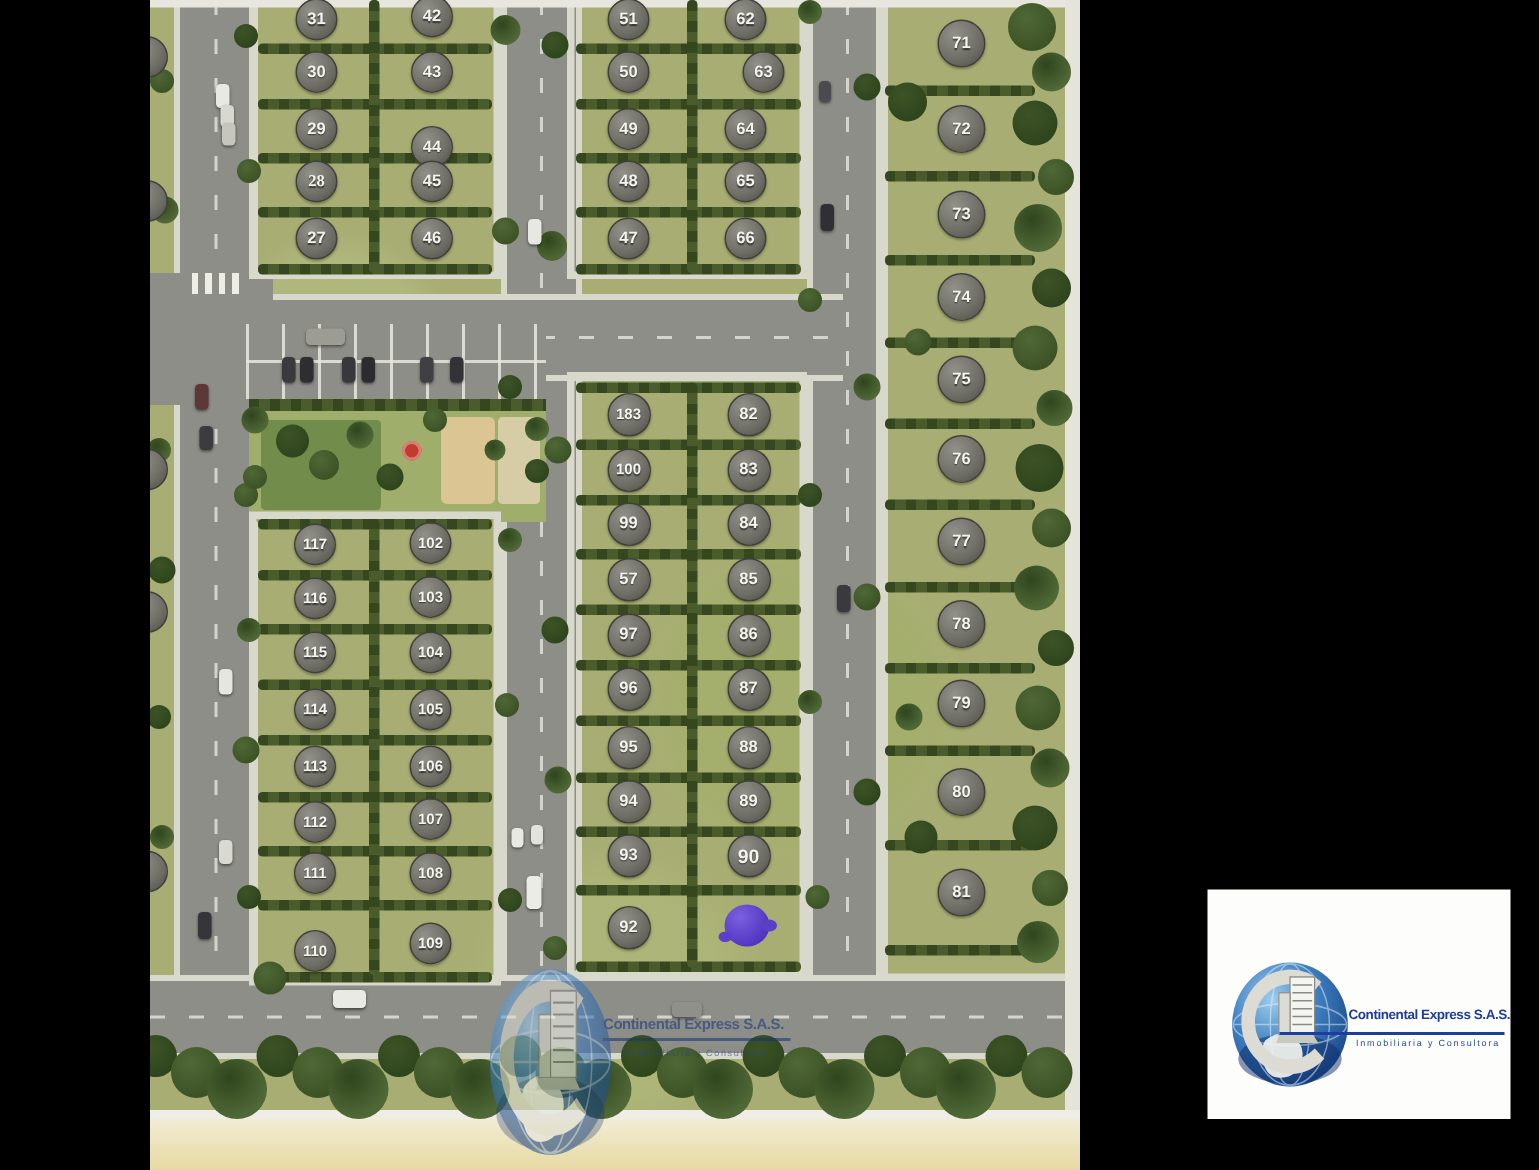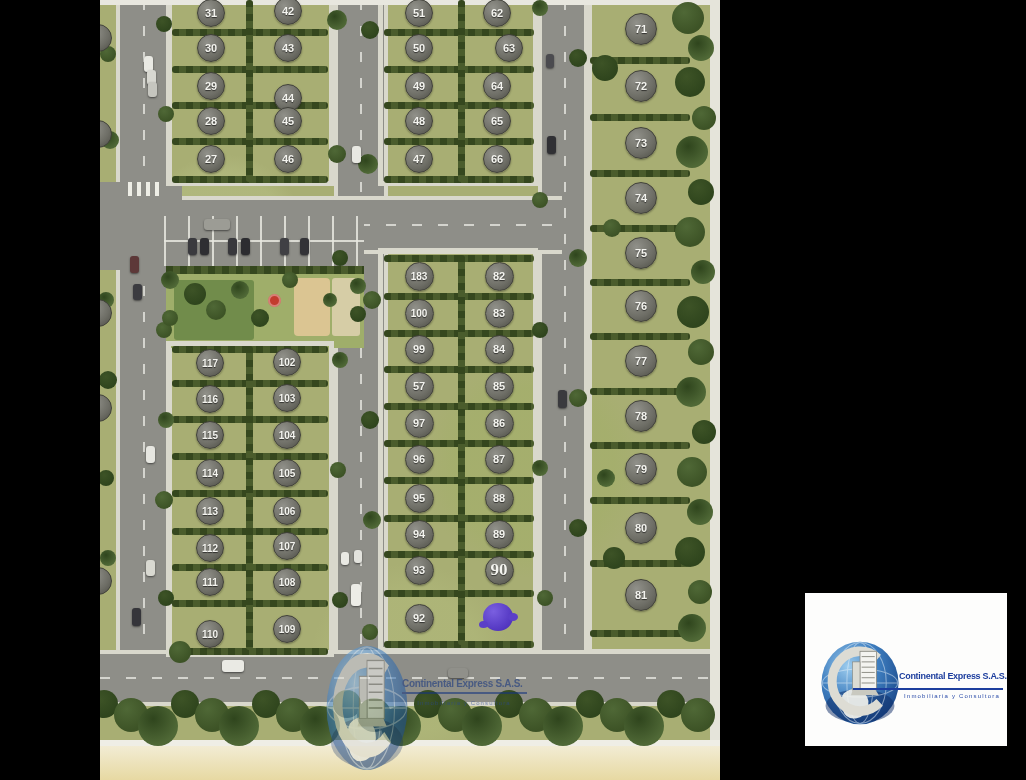--- a/index.html
+++ b/index.html
@@ -279,21 +279,21 @@
       <div class="tree" style="left: 419px; top: 698px; width: 34px; height: 34px; background: radial-gradient(circle at 38% 32%, rgb(79, 104, 54), rgb(61, 83, 38) 70%);"></div>
       <div class="tree" style="left: 443px; top: 706px; width: 40px; height: 40px; background: radial-gradient(circle at 38% 32%, rgb(47, 69, 29), rgb(79, 104, 54) 70%);"></div>
       <div class="tree" style="left: 476px; top: 690px; width: 28px; height: 28px; background: radial-gradient(circle at 38% 32%, rgb(61, 83, 38), rgb(47, 69, 29) 70%);"></div>
       <div class="tree" style="left: 500px; top: 698px; width: 34px; height: 34px; background: radial-gradient(circle at 38% 32%, rgb(79, 104, 54), rgb(61, 83, 38) 70%);"></div>
       <div class="tree" style="left: 524px; top: 706px; width: 40px; height: 40px; background: radial-gradient(circle at 38% 32%, rgb(47, 69, 29), rgb(79, 104, 54) 70%);"></div>
       <div class="tree" style="left: 557px; top: 690px; width: 28px; height: 28px; background: radial-gradient(circle at 38% 32%, rgb(61, 83, 38), rgb(47, 69, 29) 70%);"></div>
       <div class="tree" style="left: 581px; top: 698px; width: 34px; height: 34px; background: radial-gradient(circle at 38% 32%, rgb(79, 104, 54), rgb(61, 83, 38) 70%);"></div>
       <div class="lot" style="left: 97px; top: -1px; width: 26px; height: 26px; font-size: 11px;">31</div>
       <div class="lot" style="left: 97px; top: 34px; width: 26px; height: 26px; font-size: 11px;">30</div>
       <div class="lot" style="left: 97px; top: 72px; width: 26px; height: 26px; font-size: 11px;">29</div>
-      <div class="lot" style="left: 97px; top: 107px; width: 26px; height: 26px; font-size: 11px;">28</div>
+      <div class="lot" style="left: 97px; top: 107px; width: 26px; height: 26px; font-size: 11px; font-family: Liberation Serif, serif;">28</div>
       <div class="lot" style="left: 97px; top: 145px; width: 26px; height: 26px; font-size: 11px;">27</div>
       <div class="lot" style="left: 174px; top: -3px; width: 26px; height: 26px; font-size: 11px;">42</div>
       <div class="lot" style="left: 174px; top: 34px; width: 26px; height: 26px; font-size: 11px;">43</div>
       <div class="lot" style="left: 174px; top: 72px; width: 26px; height: 26px; font-size: 11px; margin-top: 12px;">44</div>
       <div class="lot" style="left: 174px; top: 107px; width: 26px; height: 26px; font-size: 11px;">45</div>
       <div class="lot" style="left: 174px; top: 145px; width: 26px; height: 26px; font-size: 11px;">46</div>
       <div class="lot" style="left: 305px; top: -1px; width: 26px; height: 26px; font-size: 11px;">51</div>
       <div class="lot" style="left: 305px; top: 34px; width: 26px; height: 26px; font-size: 11px;">50</div>
       <div class="lot" style="left: 305px; top: 72px; width: 26px; height: 26px; font-size: 11px;">49</div>
       <div class="lot" style="left: 305px; top: 107px; width: 26px; height: 26px; font-size: 11px;">48</div>
@@ -325,21 +325,21 @@
       <div class="lot" style="left: 304.5px; top: 555.5px; width: 27px; height: 27px; font-size: 11px;">93</div>
       <div class="lot" style="left: 304.5px; top: 603.5px; width: 27px; height: 27px; font-size: 11px;">92</div>
       <div class="lot" style="left: 384.5px; top: 261.5px; width: 27px; height: 27px; font-size: 11px;">82</div>
       <div class="lot" style="left: 384.5px; top: 298.5px; width: 27px; height: 27px; font-size: 11px;">83</div>
       <div class="lot" style="left: 384.5px; top: 334.5px; width: 27px; height: 27px; font-size: 11px;">84</div>
       <div class="lot" style="left: 384.5px; top: 371.5px; width: 27px; height: 27px; font-size: 11px;">85</div>
       <div class="lot" style="left: 384.5px; top: 408.5px; width: 27px; height: 27px; font-size: 11px;">86</div>
       <div class="lot" style="left: 384.5px; top: 444.5px; width: 27px; height: 27px; font-size: 11px;">87</div>
       <div class="lot" style="left: 384.5px; top: 483.5px; width: 27px; height: 27px; font-size: 11px;">88</div>
       <div class="lot" style="left: 384.5px; top: 519.5px; width: 27px; height: 27px; font-size: 11px;">89</div>
-      <div class="lot" style="left: 384.5px; top: 555.5px; width: 27px; height: 27px; font-size: 17px; font-family: Liberation Serif, serif;">90</div>
+      <div class="lot" style="left: 384.5px; top: 555.5px; width: 27px; height: 27px; font-size: 13px;">90</div>
       <div class="lot" style="left: 96px; top: 349px; width: 26px; height: 26px; font-size: 10px;">117</div>
       <div class="lot" style="left: 96px; top: 385px; width: 26px; height: 26px; font-size: 10px;">116</div>
       <div class="lot" style="left: 96px; top: 421px; width: 26px; height: 26px; font-size: 10px;">115</div>
       <div class="lot" style="left: 96px; top: 459px; width: 26px; height: 26px; font-size: 10px;">114</div>
       <div class="lot" style="left: 96px; top: 497px; width: 26px; height: 26px; font-size: 10px;">113</div>
       <div class="lot" style="left: 96px; top: 534px; width: 26px; height: 26px; font-size: 10px;">112</div>
       <div class="lot" style="left: 96px; top: 568px; width: 26px; height: 26px; font-size: 10px;">111</div>
       <div class="lot" style="left: 96px; top: 620px; width: 26px; height: 26px; font-size: 10px;">110</div>
       <div class="lot" style="left: 173px; top: 348px; width: 26px; height: 26px; font-size: 10px;">102</div>
       <div class="lot" style="left: 173px; top: 384px; width: 26px; height: 26px; font-size: 10px;">103</div>

